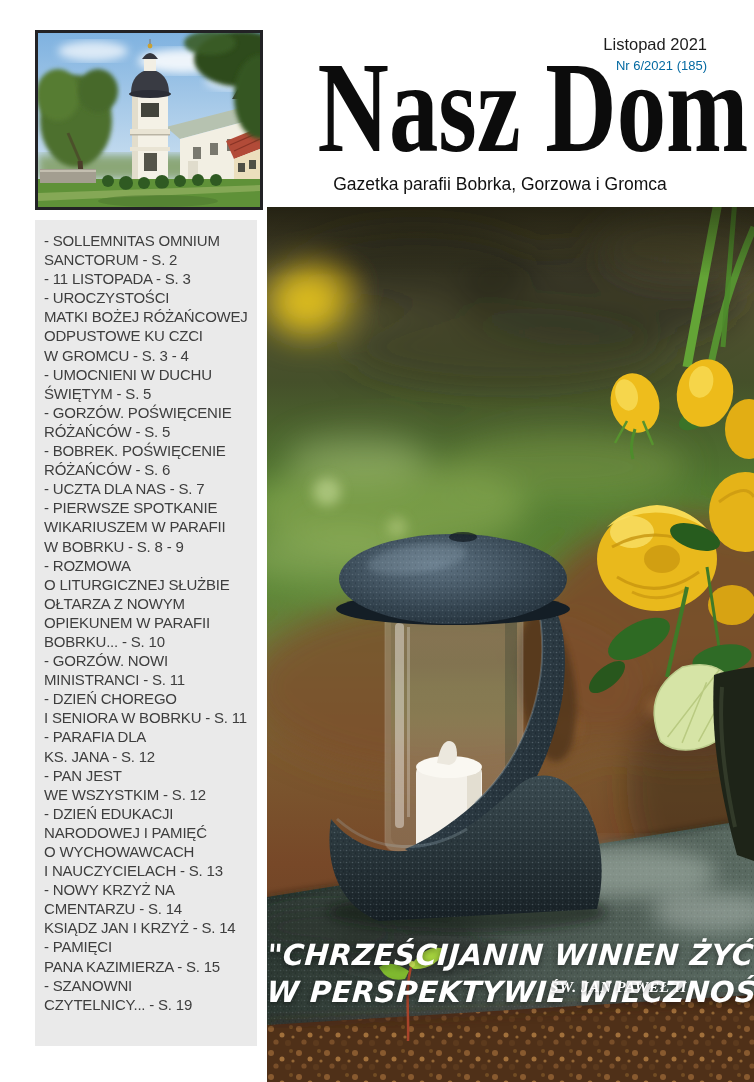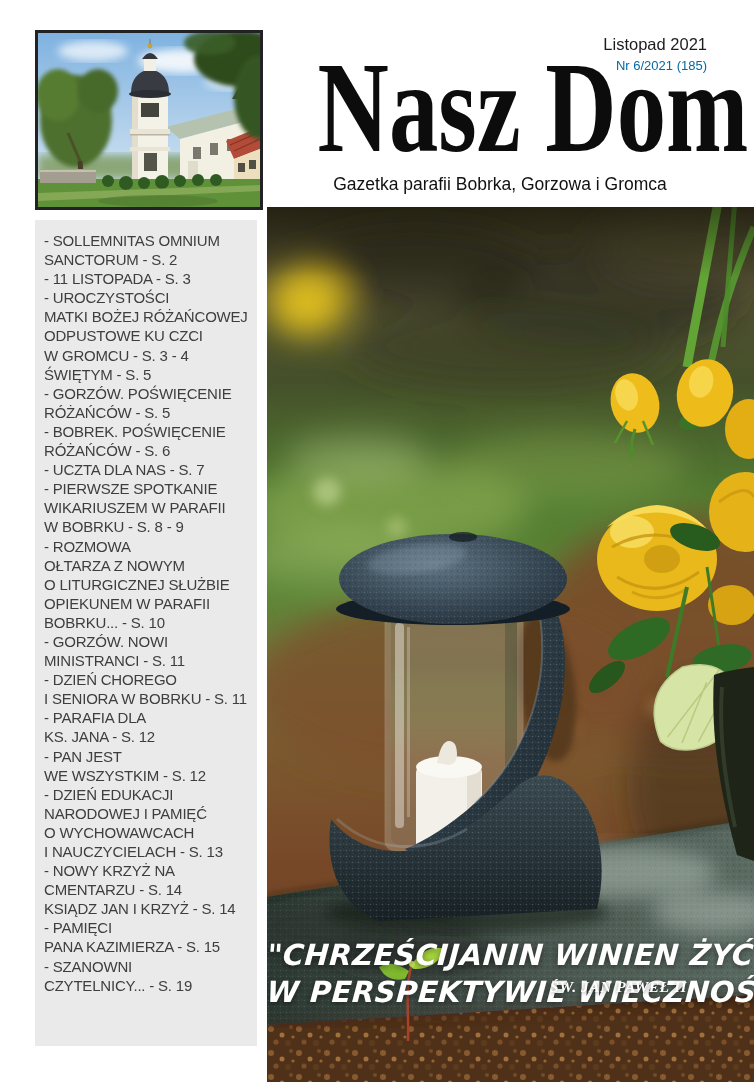--- a/index.html
+++ b/index.html
@@ -121,32 +121,33 @@
 
   <div class="toc">
     <div id="toc-list">
         <div class="toc-line">- SOLLEMNITAS OMNIUM</div>
         <div class="toc-line">SANCTORUM - S. 2</div>
         <div class="toc-line">- 11 LISTOPADA - S. 3</div>
         <div class="toc-line">- UROCZYSTOŚCI</div>
         <div class="toc-line">MATKI BOŻEJ RÓŻAŃCOWEJ</div>
         <div class="toc-line">ODPUSTOWE KU CZCI</div>
         <div class="toc-line">W GROMCU - S. 3 - 4</div>
+        <div class="toc-line">- UMOCNIENI W DUCHU</div>
         <div class="toc-line">ŚWIĘTYM - S. 5</div>
         <div class="toc-line">- GORZÓW. POŚWIĘCENIE</div>
         <div class="toc-line">RÓŻAŃCÓW - S. 5</div>
         <div class="toc-line">- BOBREK. POŚWIĘCENIE</div>
         <div class="toc-line">RÓŻAŃCÓW - S. 6</div>
         <div class="toc-line">- UCZTA DLA NAS - S. 7</div>
         <div class="toc-line">- PIERWSZE SPOTKANIE</div>
         <div class="toc-line">WIKARIUSZEM W PARAFII</div>
         <div class="toc-line">W BOBRKU - S. 8 - 9</div>
         <div class="toc-line">- ROZMOWA</div>
+        <div class="toc-line">O LITURGICZNEJ SŁUŻBIE</div>
         <div class="toc-line">OŁTARZA Z NOWYM</div>
-        <div class="toc-line">O LITURGICZNEJ SŁUŻBIE</div>
         <div class="toc-line">OPIEKUNEM W PARAFII</div>
         <div class="toc-line">BOBRKU... - S. 10</div>
         <div class="toc-line">- GORZÓW. NOWI</div>
         <div class="toc-line">MINISTRANCI - S. 11</div>
         <div class="toc-line">- DZIEŃ CHOREGO</div>
         <div class="toc-line">I SENIORA W BOBRKU - S. 11</div>
         <div class="toc-line">- PARAFIA DLA</div>
         <div class="toc-line">KS. JANA - S. 12</div>
         <div class="toc-line">- PAN JEST</div>
         <div class="toc-line">WE WSZYSTKIM - S. 12</div>

